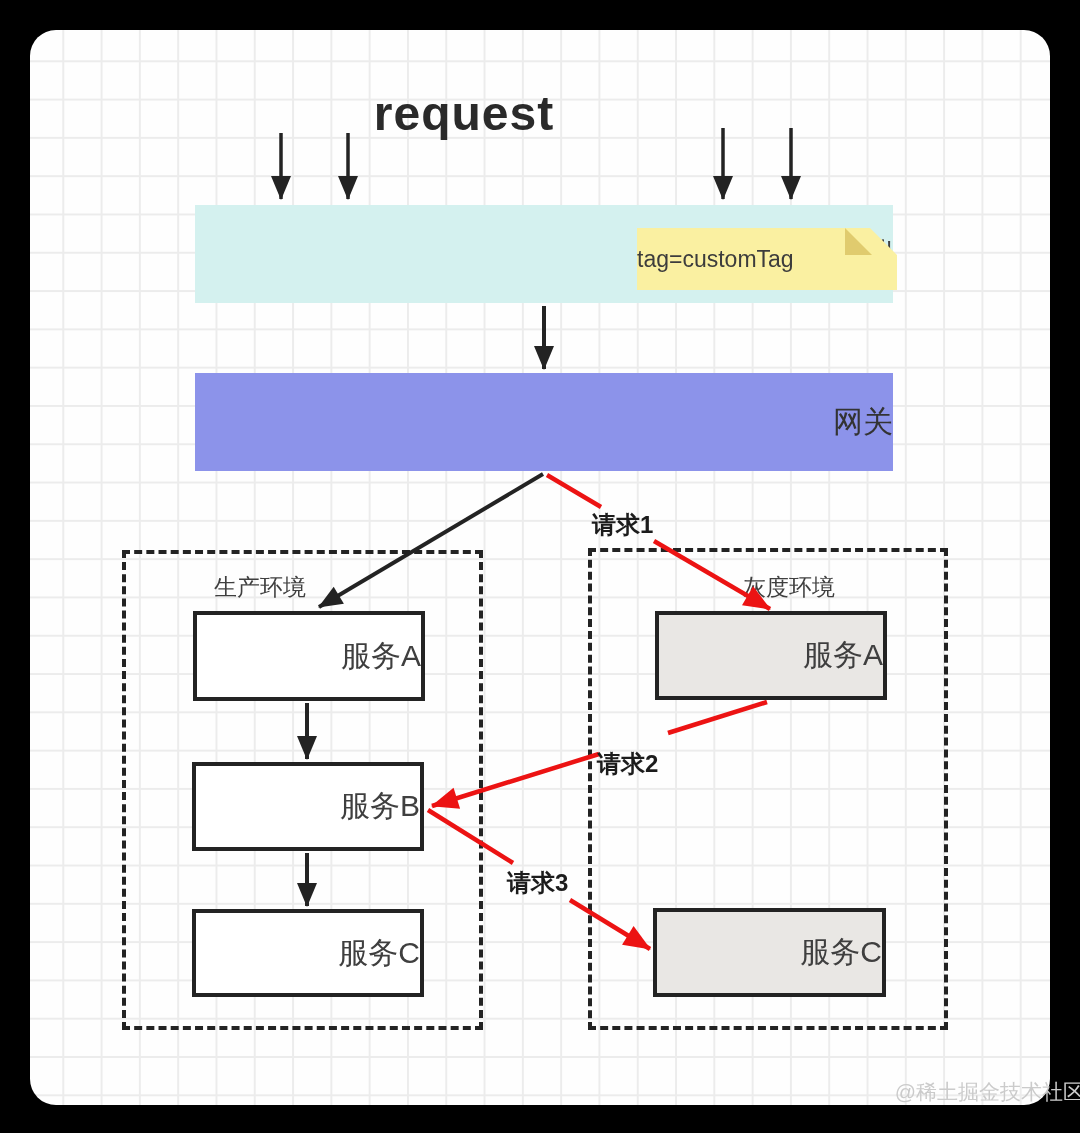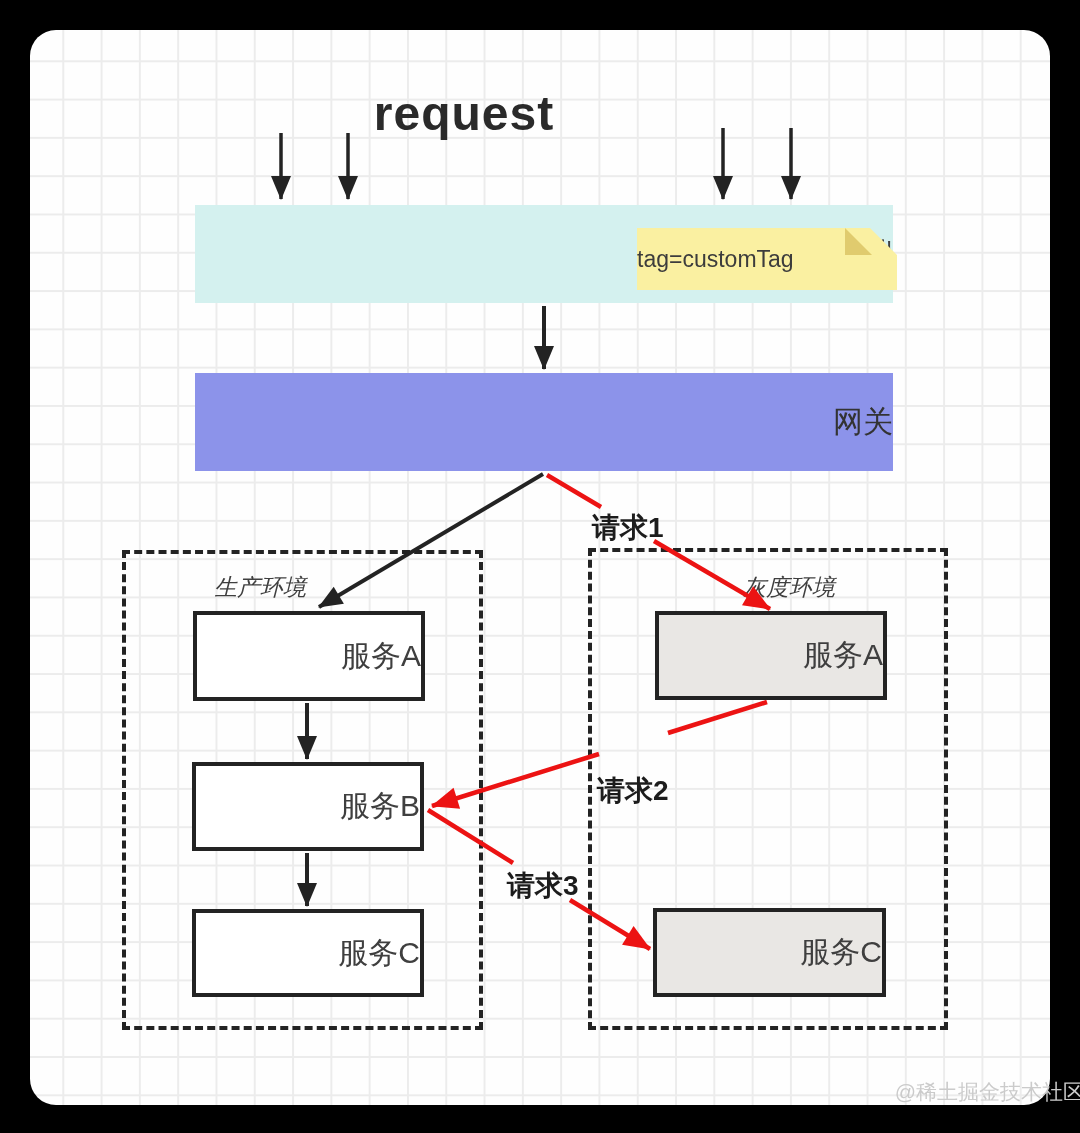--- a/index.html
+++ b/index.html
@@ -56,39 +56,39 @@
     clip-path:polygon(0 0, 100% 100%, 0 100%);
     z-index:6;
   }
   .env-box{
     position:absolute;box-sizing:border-box;
     border:4px dashed #232323;z-index:2;
   }
   .prod-env{left:122px;top:550px;width:361px;height:480px;}
   .gray-env{left:588px;top:548px;width:360px;height:482px;}
   .env-label{
-    position:absolute;font-size:23px;color:#3f3f3f;z-index:3;white-space:nowrap;font-style:italic;
+    position:absolute;font-size:23px;color:#3f3f3f;z-index:3;white-space:nowrap;
   }
   .prod-env-label{left:214px;top:572px;}
   .gray-env-label{left:743px;top:572px;}
   .svc{
     border:4px solid #232323;background:#fff;padding-left:16px;
   }
   .svc-gray{background:var(--gray-service-fill,#e9e7e4);}
   .svc-prod-a{left:193px;top:611px;width:232px;height:90px;}
   .svc-prod-b{left:192px;top:762px;width:232px;height:89px;}
   .svc-prod-c{left:192px;top:909px;width:232px;height:88px;}
   .svc-gray-a{left:655px;top:611px;width:232px;height:89px;}
   .svc-gray-c{left:653px;top:908px;width:233px;height:89px;}
   .req-label{
-    position:absolute;font-size:28px;font-weight:700;color:#1c1c1c;
+    position:absolute;font-size:24px;font-weight:700;color:#1c1c1c;
     z-index:5;white-space:nowrap;
   }
   .req-1{left:592px;top:509px;}
-  .req-2{left:597px;top:772px;}
+  .req-2{left:597px;top:748px;}
   .req-3{left:507px;top:867px;}
   .watermark{
     position:absolute;right:-4px;top:1078px;
     font-size:21px;color:#cbcbcb;z-index:10;white-space:nowrap;
   }
 </style>
 </head>
 <body>
 
 <div class="canvas"></div>

